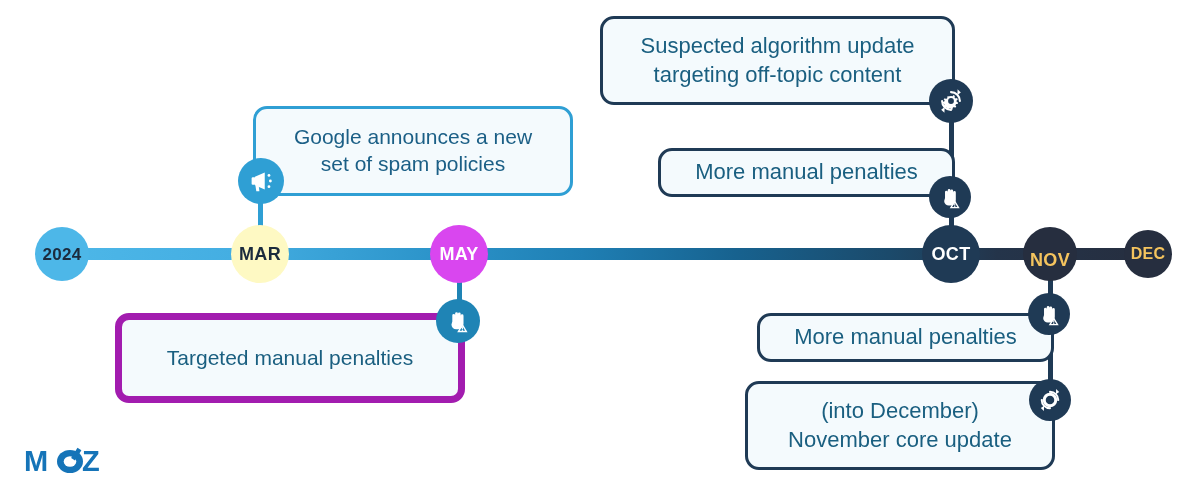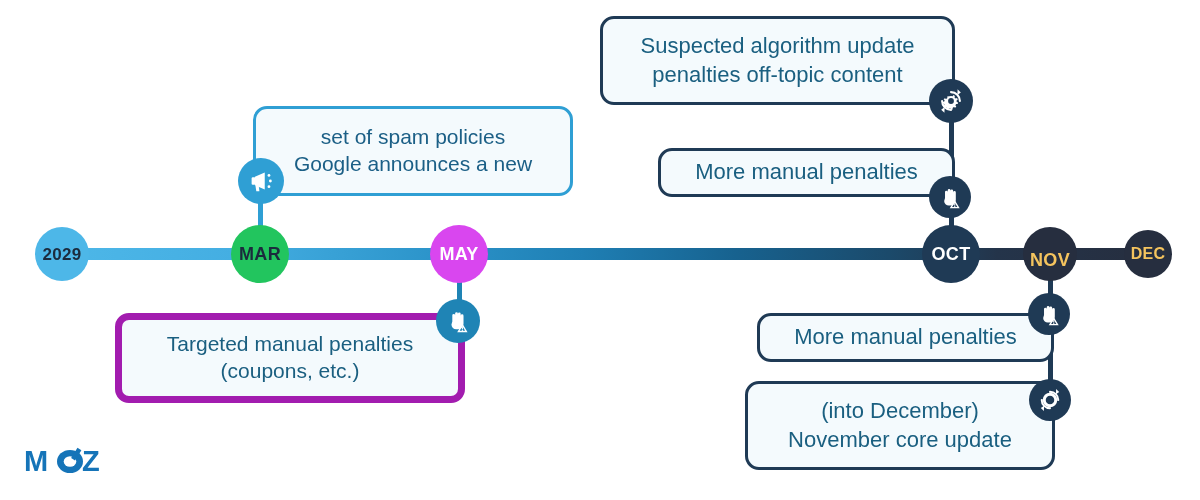--- a/index.html
+++ b/index.html
@@ -99,24 +99,24 @@
 
   <div class="vline" style="left:457px; top:256px; height:62px; background:#1f84b5;"></div>
 
   <div class="vline" style="left:949px; top:100px; height:156px; background:#1f3a55;"></div>
 
   <div class="vline" style="left:1048px; top:256px; height:150px; background:#1f3a55;"></div>
 
   <div class="axis"></div>
 
   <div class="node" style="left:35px; top:227px; width:54px; height:54px; background:#4db7e8;">
-    <span class="node-label" style="color:#1b2b3d; font-size:17px;">2029</span>
-  </div>
-
-  <div class="node" style="left:231px; top:225px; width:58px; height:58px; background:#22c55e;">
+    <span class="node-label" style="color:#1b2b3d; font-size:17px;">2024</span>
+  </div>
+
+  <div class="node" style="left:231px; top:225px; width:58px; height:58px; background:#fef9c3;">
     <span class="node-label" style="color:#1b2b3d; font-size:18px;">MAR</span>
   </div>
 
   <div class="node" style="left:430px; top:225px; width:58px; height:58px; background:#d946ef;">
     <span class="node-label" style="color:#ffffff; font-size:18px;">MAY</span>
   </div>
 
   <div class="node" style="left:922px; top:225px; width:58px; height:58px; background:#1f3a55;">
     <span class="node-label" style="color:#ffffff; font-size:18px;">OCT</span>
   </div>
@@ -124,55 +124,54 @@
   <div class="node" style="left:1023px; top:227px; width:54px; height:54px; background:#262e3f;">
     <span class="node-label" style="color:#f5c45e; font-size:18px;margin-top:12px;">NOV</span>
   </div>
 
   <div class="node" style="left:1124px; top:230px; width:48px; height:48px; background:#262e3f;">
     <span class="node-label" style="color:#f5c45e; font-size:16px;">DEC</span>
   </div>
 
   <div class="box" style="left:253px; top:106px; width:320px; height:90px;
               border:3px solid #2f9fd4; color:#1b5f86; font-size:21px;">
+    <span>Google announces a new</span>
     <span>set of spam policies</span>
-    <span>Google announces a new</span>
   </div>
   <div class="badge" style="left:238px; top:158px; width:46px; height:46px; background:#2f9fd4;">
     <svg width="30" height="30" viewBox="0 0 32 32" aria-hidden="true">
       <path d="M20 7 L20 25 L9.5 20.5 L9.5 11.5 Z" fill="#ffffff"></path>
       <rect x="6" y="12" width="4" height="8" rx="1.2" fill="#ffffff"></rect>
       <path d="M10 20.5 L13.5 20.5 L14.3 27 L11 27 Z" fill="#ffffff"></path>
       <circle cx="24.5" cy="10" r="1.5" fill="#ffffff"></circle>
       <circle cx="26" cy="16" r="1.5" fill="#ffffff"></circle>
       <circle cx="24.5" cy="22" r="1.5" fill="#ffffff"></circle>
     </svg>
   </div>
 
   <div class="box" style="left:115px; top:313px; width:350px; height:90px;
               border:7px solid #a21caf; color:#1a5f80; font-size:21px;">
     <span>Targeted manual penalties</span>
-    <span>(coupons, etc.)</span>
   </div>
   <div class="badge" style="left:436px; top:299px; width:44px; height:44px; background:#1f84b5;">
     <svg width="28" height="28" viewBox="0 0 32 32" aria-hidden="true">
       <path d="M9.5 16.5 L9.5 9.5 a1.6 1.6 0 0 1 3.2 0 L12.7 15 L12.7 7.5
                a1.6 1.6 0 0 1 3.2 0 L15.9 15 L15.9 8 a1.6 1.6 0 0 1 3.2 0
                L19.1 15 L19.1 10 a1.6 1.6 0 0 1 3.2 0 L22.3 19
                a6.5 6.5 0 0 1 -6.5 6.5 L14 25.5 a5.5 5.5 0 0 1 -5.5 -5.5 Z" fill="#ffffff"></path>
       <path d="M21 20.5 L25.5 28 L16.5 28 Z" fill="none" stroke="#ffffff" stroke-width="1.6"></path>
       <rect x="20.4" y="23" width="1.3" height="2.6" fill="#ffffff"></rect>
       <rect x="20.4" y="26.1" width="1.3" height="1.2" fill="#ffffff"></rect>
     </svg>
   </div>
 
   <div class="box" style="left:600px; top:16px; width:355px; height:89px;
               border:3px solid #1f3a55; color:#1a5f80; font-size:22px;">
     <span>Suspected algorithm update</span>
-    <span>penalties off-topic content</span>
+    <span>targeting off-topic content</span>
   </div>
   <div class="badge" style="left:929px; top:79px; width:44px; height:44px; background:#1f3a55;">
     <svg width="30" height="30" viewBox="0 0 32 32" aria-hidden="true">
       <path d="M16 6.5 A9.5 9.5 0 0 1 25.5 16" fill="none" stroke="#ffffff" stroke-width="2.2" stroke-linecap="round"></path>
       <path d="M16 25.5 A9.5 9.5 0 0 1 6.5 16" fill="none" stroke="#ffffff" stroke-width="2.2" stroke-linecap="round"></path>
       <path d="M23 3.5 L26.5 6.8 L22.8 9.5 Z" fill="#ffffff"></path>
       <path d="M9 28.5 L5.5 25.2 L9.2 22.5 Z" fill="#ffffff"></path>
       <path d="M16 10.4 l1.6 .35 .95 -1.35 1.5 .9 -.4 1.6 1.2 1.15 1.55 -.5 .8 1.6
                -1.3 1.0 .1 1.65 1.55 .6 -.45 1.75 -1.65 -.05 -.85 1.4 1.0 1.3
                -1.2 1.3 -1.5 -.7 -1.35 .95 .15 1.65 -1.75 .35 -.75 -1.45 -1.65 -.05

